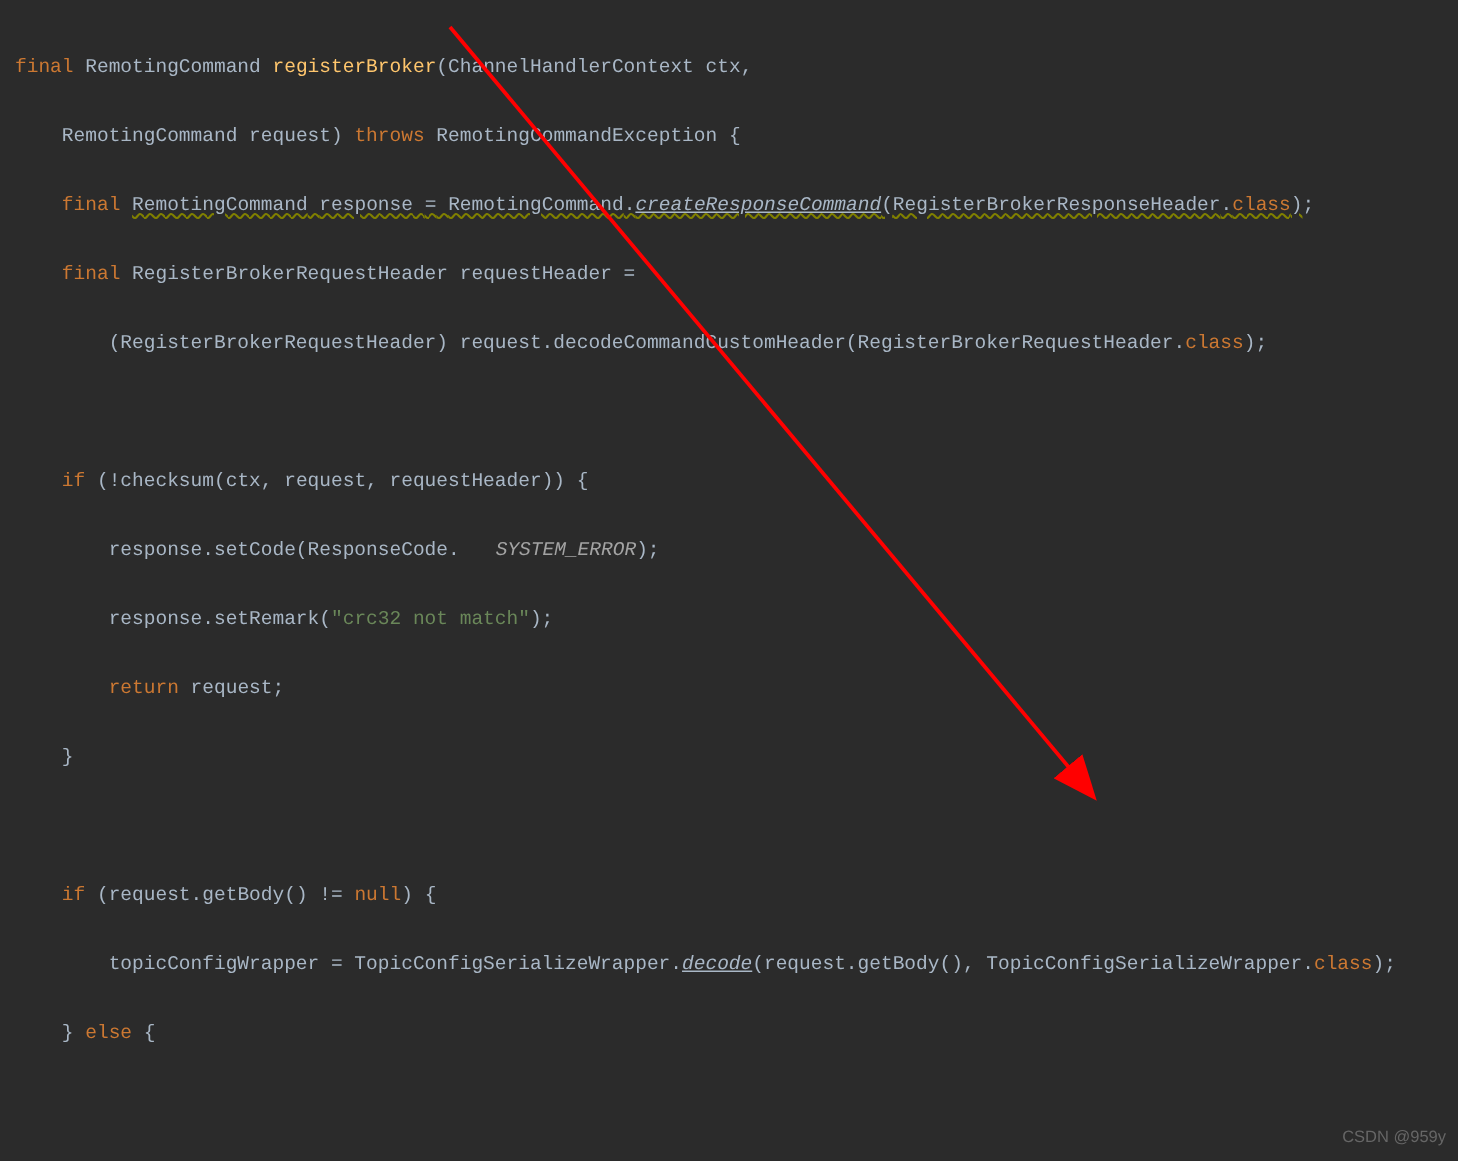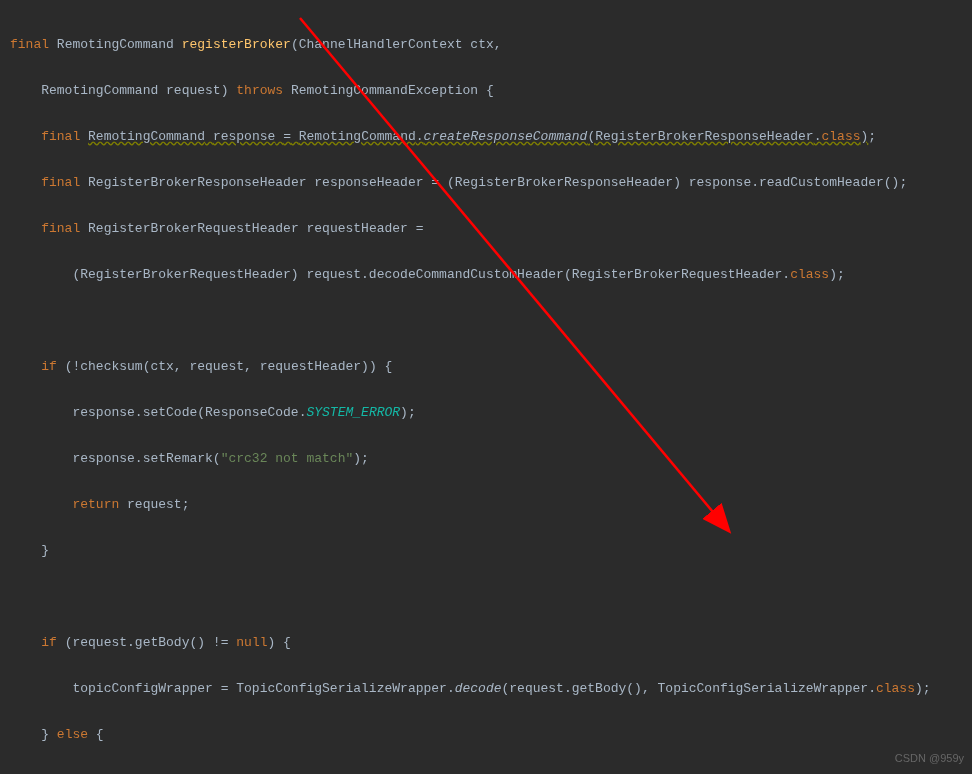--- a/index.html
+++ b/index.html
@@ -20,22 +20,22 @@
     white-space: pre;
     position: relative;
   }
   .line {
     display: block;
     padding-left: 0;
   }
   .kw { color: #cc7832; }
   .method-decl { color: #ffc66d; }
   .str { color: #6a8759; }
-  .field-static { color: #14b8a6; font-style: italic; }
-  .static-method { color: #a9b7c6; font-style: italic; }
+  .field-static { color: #a3a3a3; font-style: italic; margin-left: 24px; }
+  .static-method { color: #a9b7c6; font-style: italic; text-decoration: underline; }
   .warn-underline { text-decoration: underline; text-decoration-style: wavy; text-decoration-color: #808000; }
   .watermark {
     position: absolute;
     bottom: 4px;
     right: 8px;
     color: #666;
     font-size: 11px;
     font-family: sans-serif;
   }
   .arrow-overlay {
@@ -45,21 +45,20 @@
     pointer-events: none;
   }
 </style>
 </head>
 <body>
 
 <div class="code-area">
 <span class="line"><span class="kw">final</span> <span>RemotingCommand</span> <span class="method-decl">registerBroker</span>(<span>ChannelHandlerContext</span> <span>ctx</span>,</span>
 <span class="line">    <span>RemotingCommand</span> <span>request</span>) <span class="kw">throws</span> <span>RemotingCommandException</span> {</span>
 <span class="line">    <span class="kw">final</span> <span class="warn-underline"><span>RemotingCommand</span> <span>response</span> <span>=</span> <span>RemotingCommand</span>.<span class="static-method">createResponseCommand</span>(<span>RegisterBrokerResponseHeader</span>.<span class="kw">class</span>)</span>;</span>
-<span class="line">    <span class="kw">final</span> <span>RegisterBrokerResponseHeader</span> <span>responseHeader</span> <span>= (RegisterBrokerResponseHeader) response.readCustomHeader();</span></span>
 <span class="line">    <span class="kw">final</span> <span>RegisterBrokerRequestHeader</span> <span>requestHeader =</span></span>
 <span class="line">        <span>(RegisterBrokerRequestHeader) request.decodeCommandCustomHeader(RegisterBrokerRequestHeader.</span><span class="kw">class</span>);</span>
 <span class="line"> </span>
 <span class="line">    <span class="kw">if</span> <span>(!checksum(ctx, request, requestHeader)) {</span></span>
 <span class="line">        <span>response.setCode(ResponseCode.</span><span class="field-static">SYSTEM_ERROR</span><span>);</span></span>
 <span class="line">        <span>response.setRemark(</span><span class="str">"crc32 not match"</span><span>);</span></span>
 <span class="line">        <span class="kw">return</span> <span>request;</span></span>
 <span class="line">    <span>}</span></span>
 <span class="line"> </span>
 <span class="line">    <span class="kw">if</span> <span>(request.getBody() != </span><span class="kw">null</span><span>) {</span></span>

